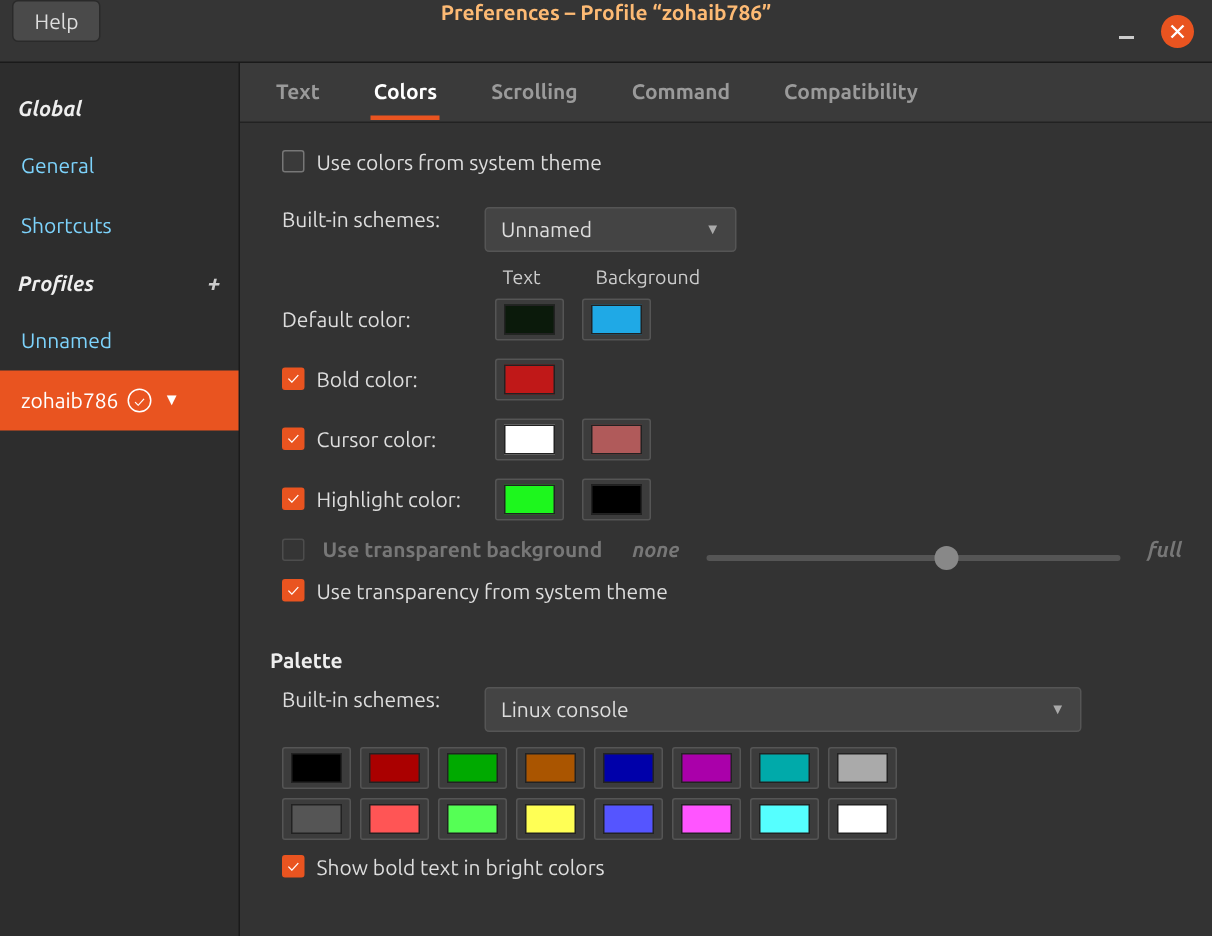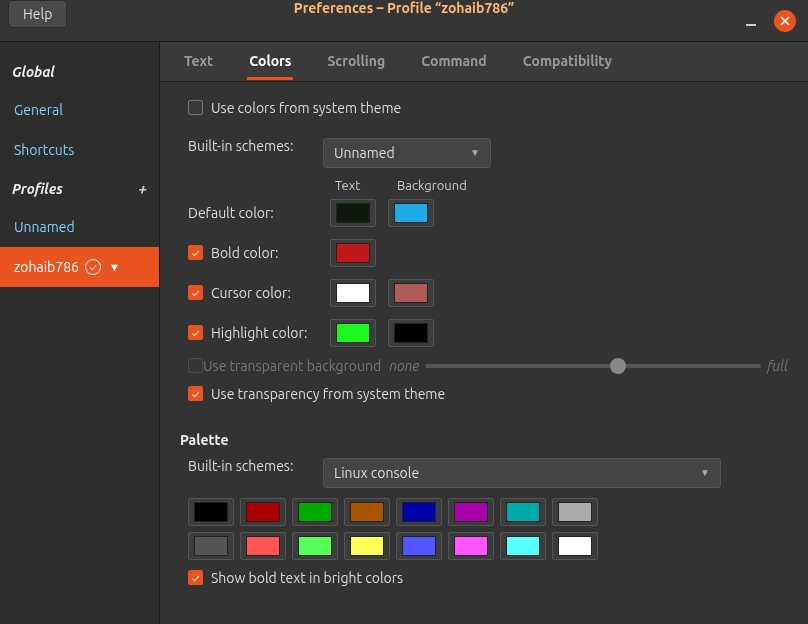--- a/index.html
+++ b/index.html
@@ -44,21 +44,21 @@
   .select .caret { font-size:10px; color:#aaa; margin-left:10px; }
 
   .color-cols-hdr { display:flex; margin-left:155px; gap:20px; margin-bottom:6px; font-size:13px; color:#ccc; }
   .color-cols-hdr span:first-child{width:42px;}
 
   .color-row { display:flex; align-items:center; margin-bottom:10px; min-height:30px; padding-left:8px; }
   .color-row .lbl { width:130px; display:flex; align-items:center; gap:8px; }
   .swatch-slot { width:46px; height:28px; border:1px solid #555; border-radius:2px; background:#3c3c3c; display:flex; align-items:center; justify-content:center; margin-right:12px; }
   .swatch { width:34px; height:20px; border:1px solid #222; }
 
-  .slider-row { display:flex; align-items:center; margin:8px 0 12px 8px; }
+  .slider-row { display:flex; align-items:flex-end; gap:12px; margin:8px 0 12px 8px;font-weight:bold; }
   .slider-row .disabled-text { color:#777; }
   .slider-track { flex:1; height:4px; background:#555; position:relative; border-radius:2px; margin:0 6px; }
   .slider-thumb { width:16px; height:16px; border-radius:50%; background:#888; position:absolute; top:-6px; left:55%; }
 
   .palette-grid { display:grid; grid-template-columns:repeat(8,46px); grid-auto-rows:28px; gap:6px; }
   .palette-grid .swatch-slot { margin-right:0; }
 
   .mt16 { margin-top:18px; }
 </style>
 </head>

